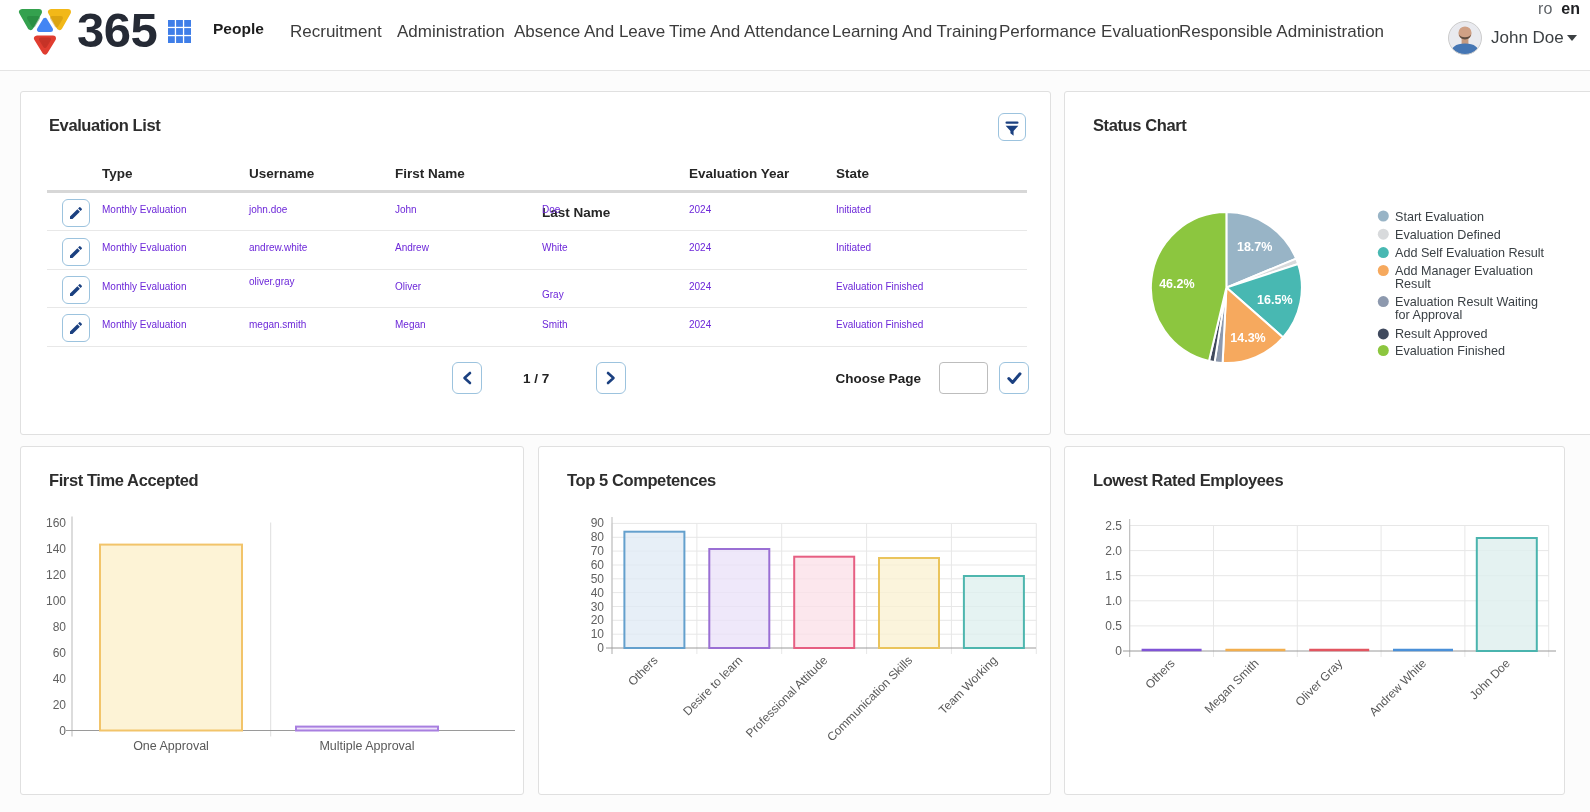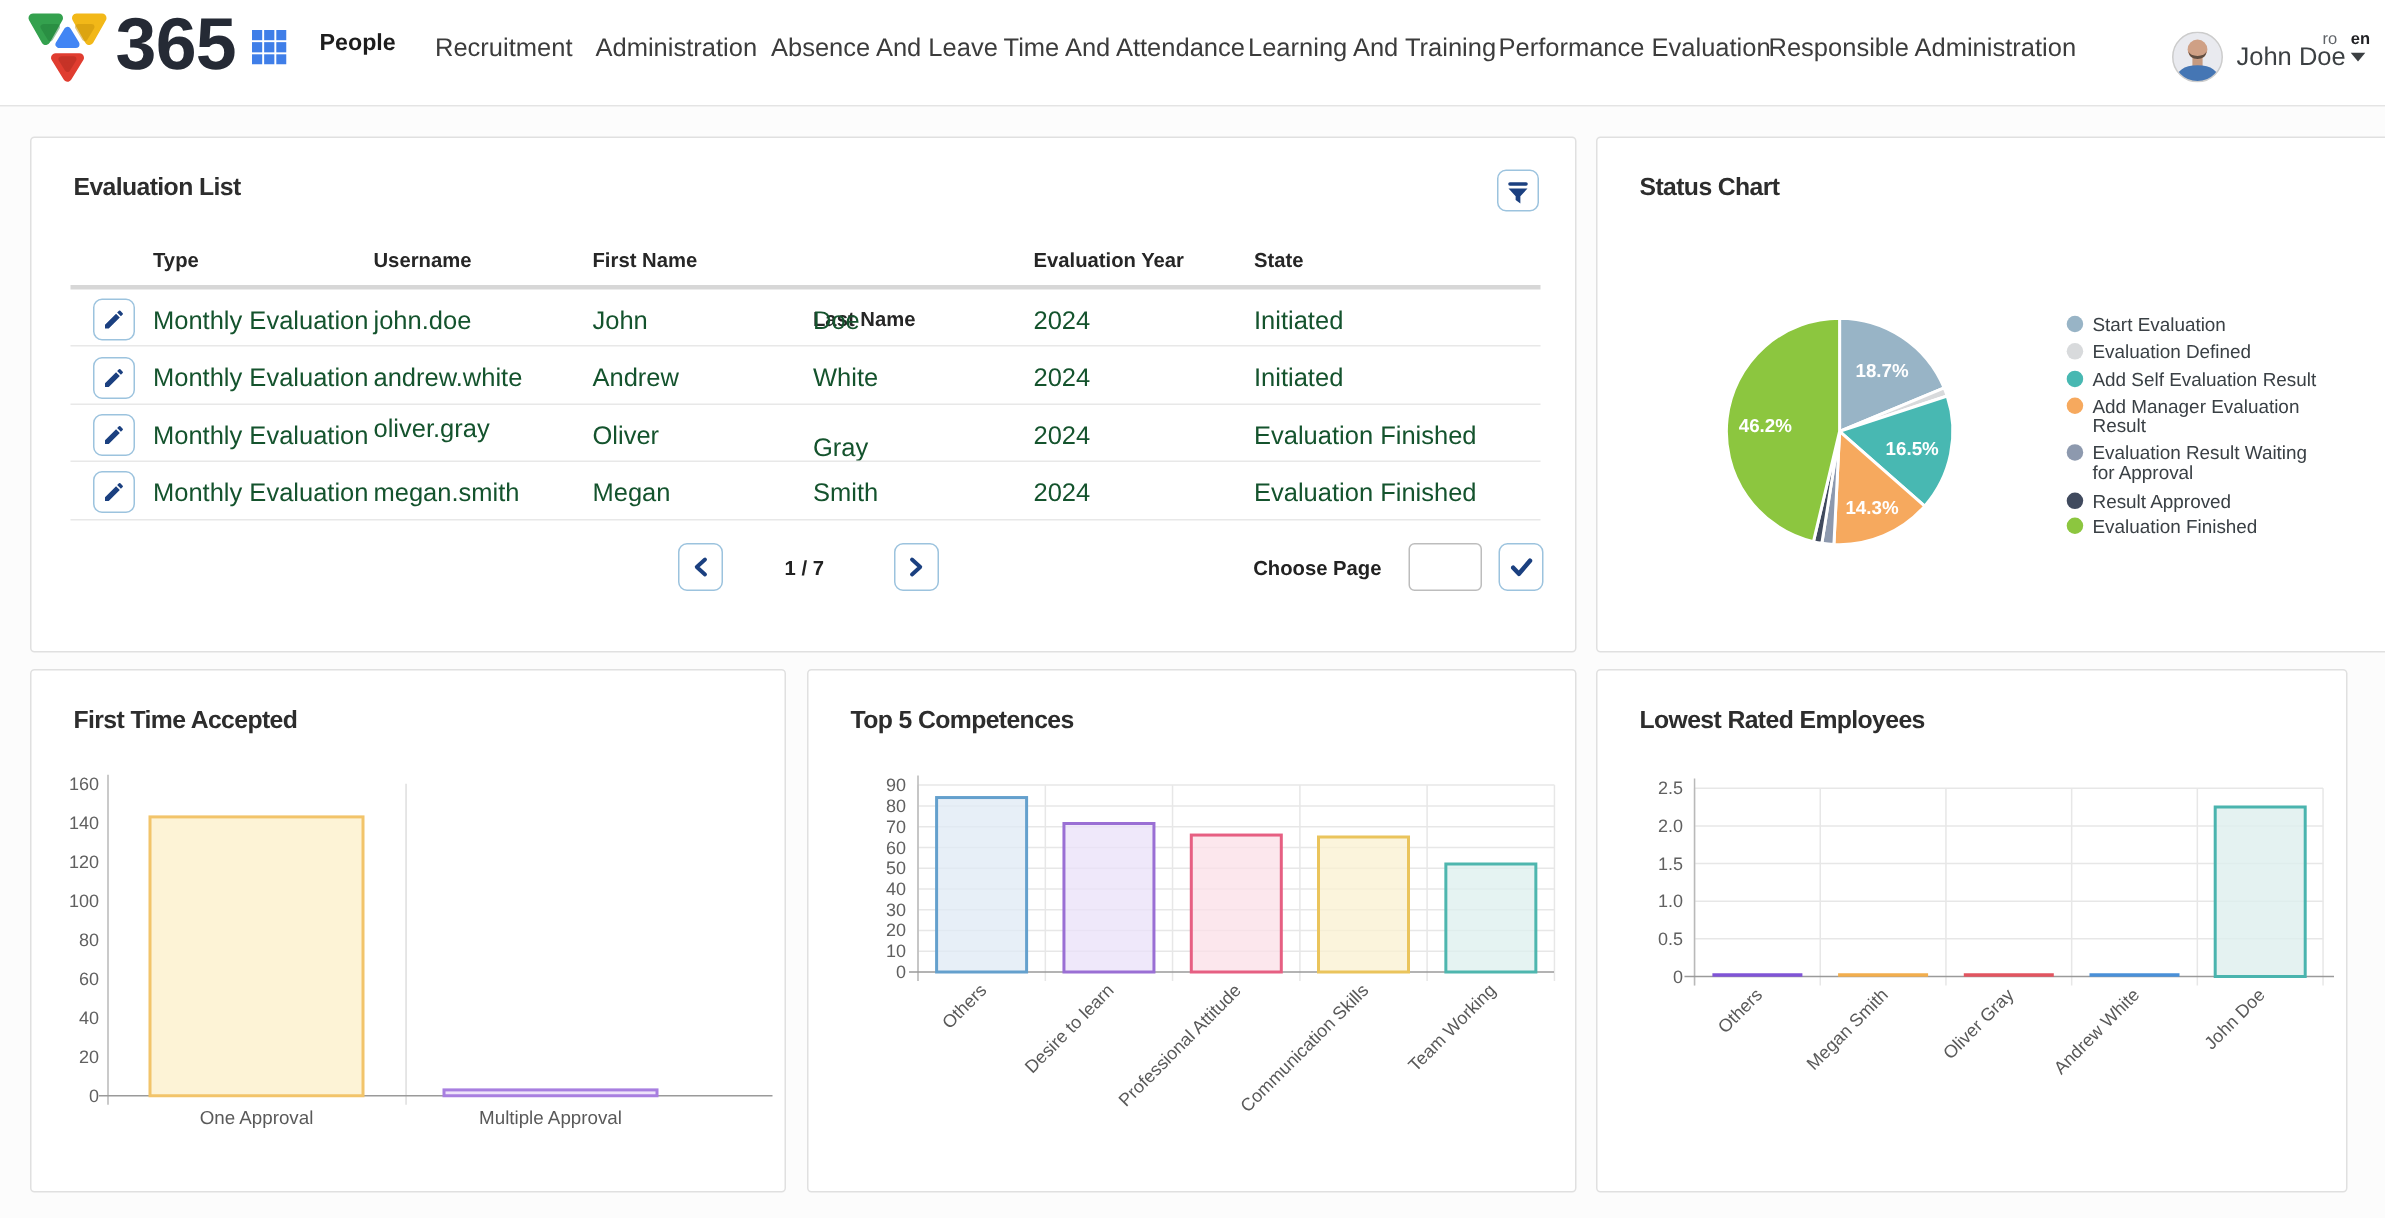--- a/index.html
+++ b/index.html
@@ -2,30 +2,30 @@
 <html><head><meta charset="utf-8">
 <style>
 * { margin:0; padding:0; box-sizing:border-box; }
 body { width:1590px; height:812px; font-family:"Liberation Sans",sans-serif; background:#fcfcfc; overflow:hidden; }
 .abs { position:absolute; }
 
 #topbar { position:relative; width:1590px; height:71px; background:#fff; border-bottom:1px solid #e4e4e4; }
 .nav { position:absolute; top:21.5px; font-size:17px; color:#3c3c3c; white-space:nowrap; }
 .nav.b { font-weight:bold; color:#1d1d1d; font-size:15.5px; top:20px; }
 #logo365 { position:absolute; left:77px; top:2px; font-size:49px; font-weight:bold; color:#252a35; letter-spacing:-0.5px; }
-#roen { position:absolute; top:20px; right:10px; font-size:11px; color:#5f6368; }
+#roen { position:absolute; top:0; right:10px; font-size:16px; color:#5f6368; }
 #roen b { color:#202124; margin-left:9px; }
 #jd { position:absolute; left:1491px; top:28px; font-size:17px; color:#3c4043; }
 
 #main { position:relative; width:1590px; height:741px; }
 .card { position:absolute; background:#fff; border:1px solid #e0e0e0; border-radius:3px; }
 .ctitle { position:absolute; left:28px; top:23.5px; font-size:16.5px; font-weight:bold; color:#2d2d2d; letter-spacing:-0.4px; }
 
 .th { position:absolute; font-size:13.5px; font-weight:bold; color:#262626; }
-.td { position:absolute; font-size:17px; color:#14532d; }
+.td { position:absolute; font-size:10px; color:#6d28d9; }
 .sep { position:absolute; left:26px; width:980px; height:1px; background:#e8e8e8; }
 .btn { position:absolute; width:28px; height:28px; background:#fff; border:1.5px solid #9cc3de; border-radius:6px; display:flex; align-items:center; justify-content:center; }
 .pbtn { position:absolute; width:30px; height:32px; background:#fff; border:1.5px solid #9cc3de; border-radius:6px; display:flex; align-items:center; justify-content:center; }
 .bold14 { font-size:13.5px; font-weight:bold; color:#222; }
 </style></head>
 <body>
 <div id="topbar">
   <svg class="abs" style="left:0;top:0" width="77" height="62" viewBox="0 0 77 62">
     <polygon points="22,12 39,12 30.5,27" fill="#34a14e" stroke="#34a14e" stroke-width="6" stroke-linejoin="round"></polygon>
     <polygon points="51,12 68,12 59.5,27" fill="#f2b818" stroke="#f2b818" stroke-width="6" stroke-linejoin="round"></polygon>

